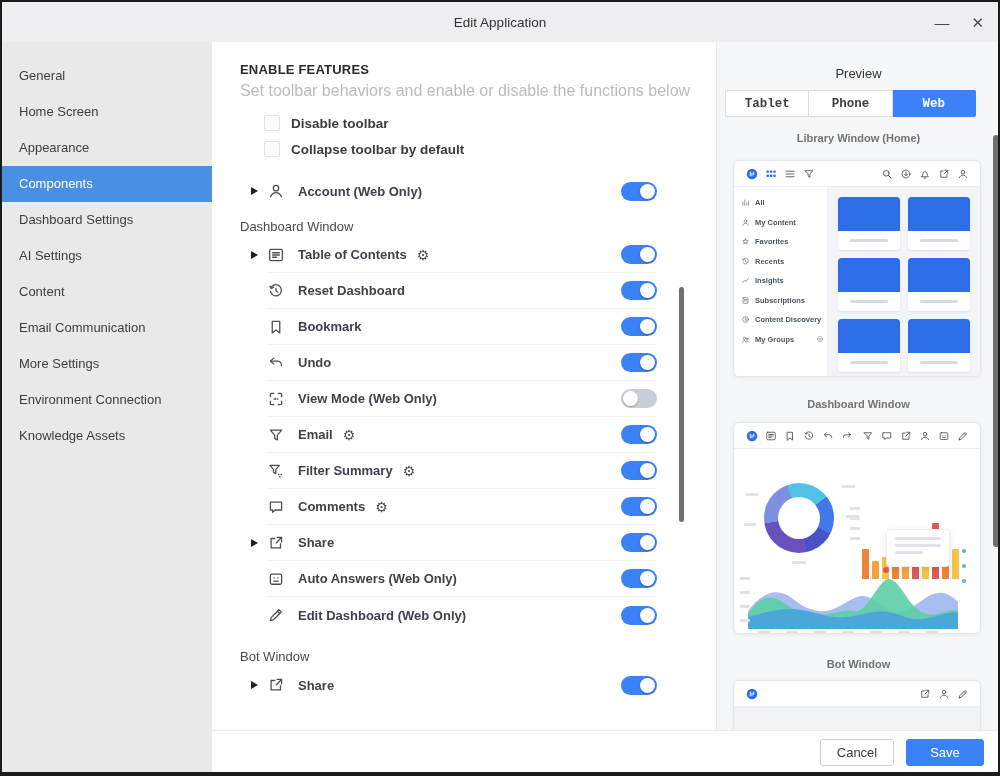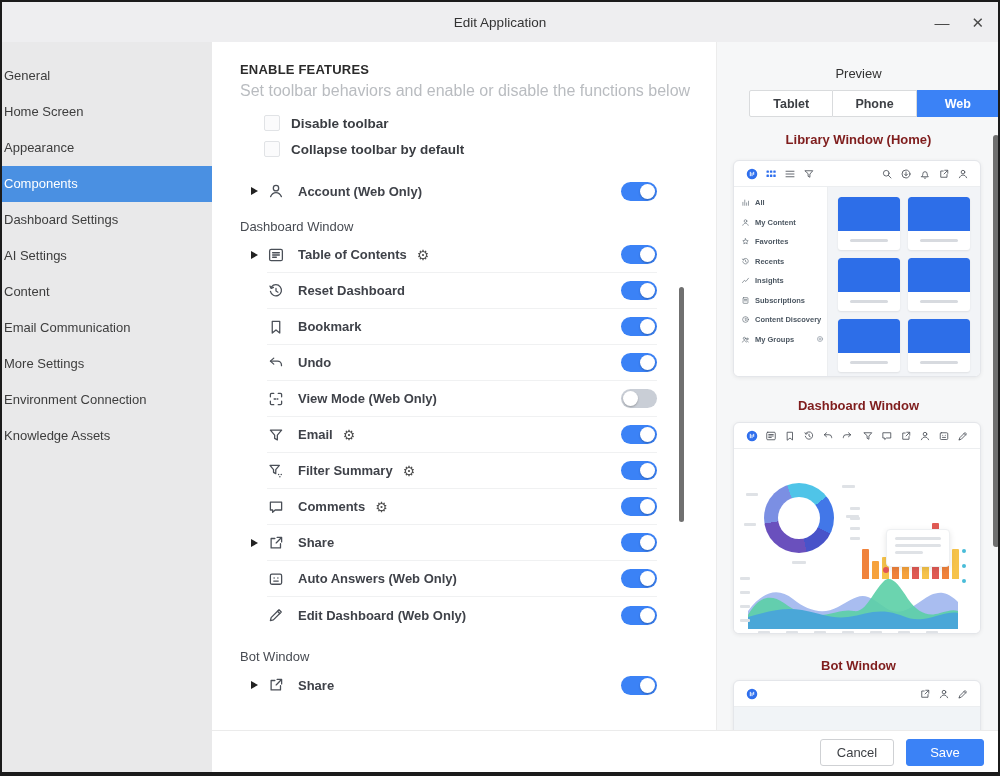--- a/index.html
+++ b/index.html
@@ -10,21 +10,21 @@
 
   
   .titlebar{ position:absolute; left:0; top:0; width:100%; height:40px; background:#eeeef0;
     display:flex; align-items:center; justify-content:center; }
   .titlebar .title{ font-size:13.5px; color:#333; }
   .win-controls{ position:absolute; right:14px; top:0; height:40px; display:flex; align-items:center; gap:22px; }
   .win-btn{ font-size:15px; color:#4a4a4a; cursor:default; line-height:1; }
 
   
   .sidebar{ position:absolute; left:0; top:40px; width:210px; height:730px; background:#e9e9ea; padding-top:16px; }
-  .side-item{ height:36px; line-height:36px; padding-left:2px; font-size:13px; color:#3d3d3d; cursor:default; white-space:nowrap; }
+  .side-item{ height:36px; line-height:36px; padding-left:17px; font-size:13px; color:#3d3d3d; cursor:default; white-space:nowrap; }
   .side-item.selected{ background:#4a90e2; color:#fff; }
 
   
   .main{ position:absolute; left:210px; top:40px; width:504px; height:688px; background:#fff; overflow:hidden; }
   .features-heading{ margin:20px 0 0 28px; font-size:13px; font-weight:bold; color:#2b2b2b; letter-spacing:.2px; }
   .features-sub{ margin:5px 0 0 28px; font-size:16px; color:#b9bcc0; }
   .checkboxes{ margin:10px 0 0 52px; }
   .cb-row{ height:26px; display:flex; align-items:center; }
   .cb{ width:16px; height:16px; border:1px solid #e1e3e6; background:#fbfbfc; border-radius:2px; }
   .cb-label{ margin-left:11px; font-size:13.5px; font-weight:600; color:#3a3d42; }
@@ -44,22 +44,22 @@
   .toggle.off{ background:#c9ced6; }
   .toggle .knob{ position:absolute; top:2px; width:15px; height:15px; border-radius:50%; background:#fff;
     box-shadow:0 1px 2px rgba(0,0,0,.25); }
   .toggle.on .knob{ right:2px; } .toggle.off .knob{ left:2px; }
   .content-scrollbar{ position:absolute; left:467px; top:245px; width:5px; height:235px; background:#707070; border-radius:3px; }
 
   
   .rightpanel{ position:absolute; left:714px; top:40px; width:284px; height:688px; background:#f6f7f8;
     border-left:1px solid #ececec; overflow:hidden; }
   .panel-title{ text-align:center; font-size:13px; color:#333; margin-top:24px; }
-  .card-title{ text-align:center; font-size:13px; font-weight:bold; color:#7f1d1d; }
-  .preview-tabs{ position:absolute; left:32px; top:48px; width:251px; height:27px; display:flex; }
+  .card-title{ text-align:center; font-size:11px; font-weight:bold; color:#737373; }
+  .preview-tabs{ position:absolute; left:8px; top:48px; width:251px; height:27px; display:flex;font-family:Liberation Mono, monospace; }
   .ptab{ flex:1; background:#fff; border:1px solid #d9dbdd; border-left-width:0; display:flex; align-items:center;
     justify-content:center; font-size:12.5px; font-weight:600; color:#3c3f44; }
   .ptab:first-child{ border-left-width:1px; border-radius:2px 0 0 2px; }
   .ptab:last-child{ border-radius:0 2px 2px 0; }
   .ptab.active{ background:#3b82f6; border-color:#3b82f6; color:#fff; }
   .t-library{ position:absolute; left:0; right:0; top:90px; }
   .t-dashboard{ position:absolute; left:0; right:0; top:356px; }
   .t-bot{ position:absolute; left:0; right:0; top:616px; }
   .pcard{ position:absolute; left:16px; width:248px; background:#fff; border:1px solid #e4e6ea; border-radius:6px;
     box-shadow:0 1px 4px rgba(0,0,0,.07); overflow:hidden; }

